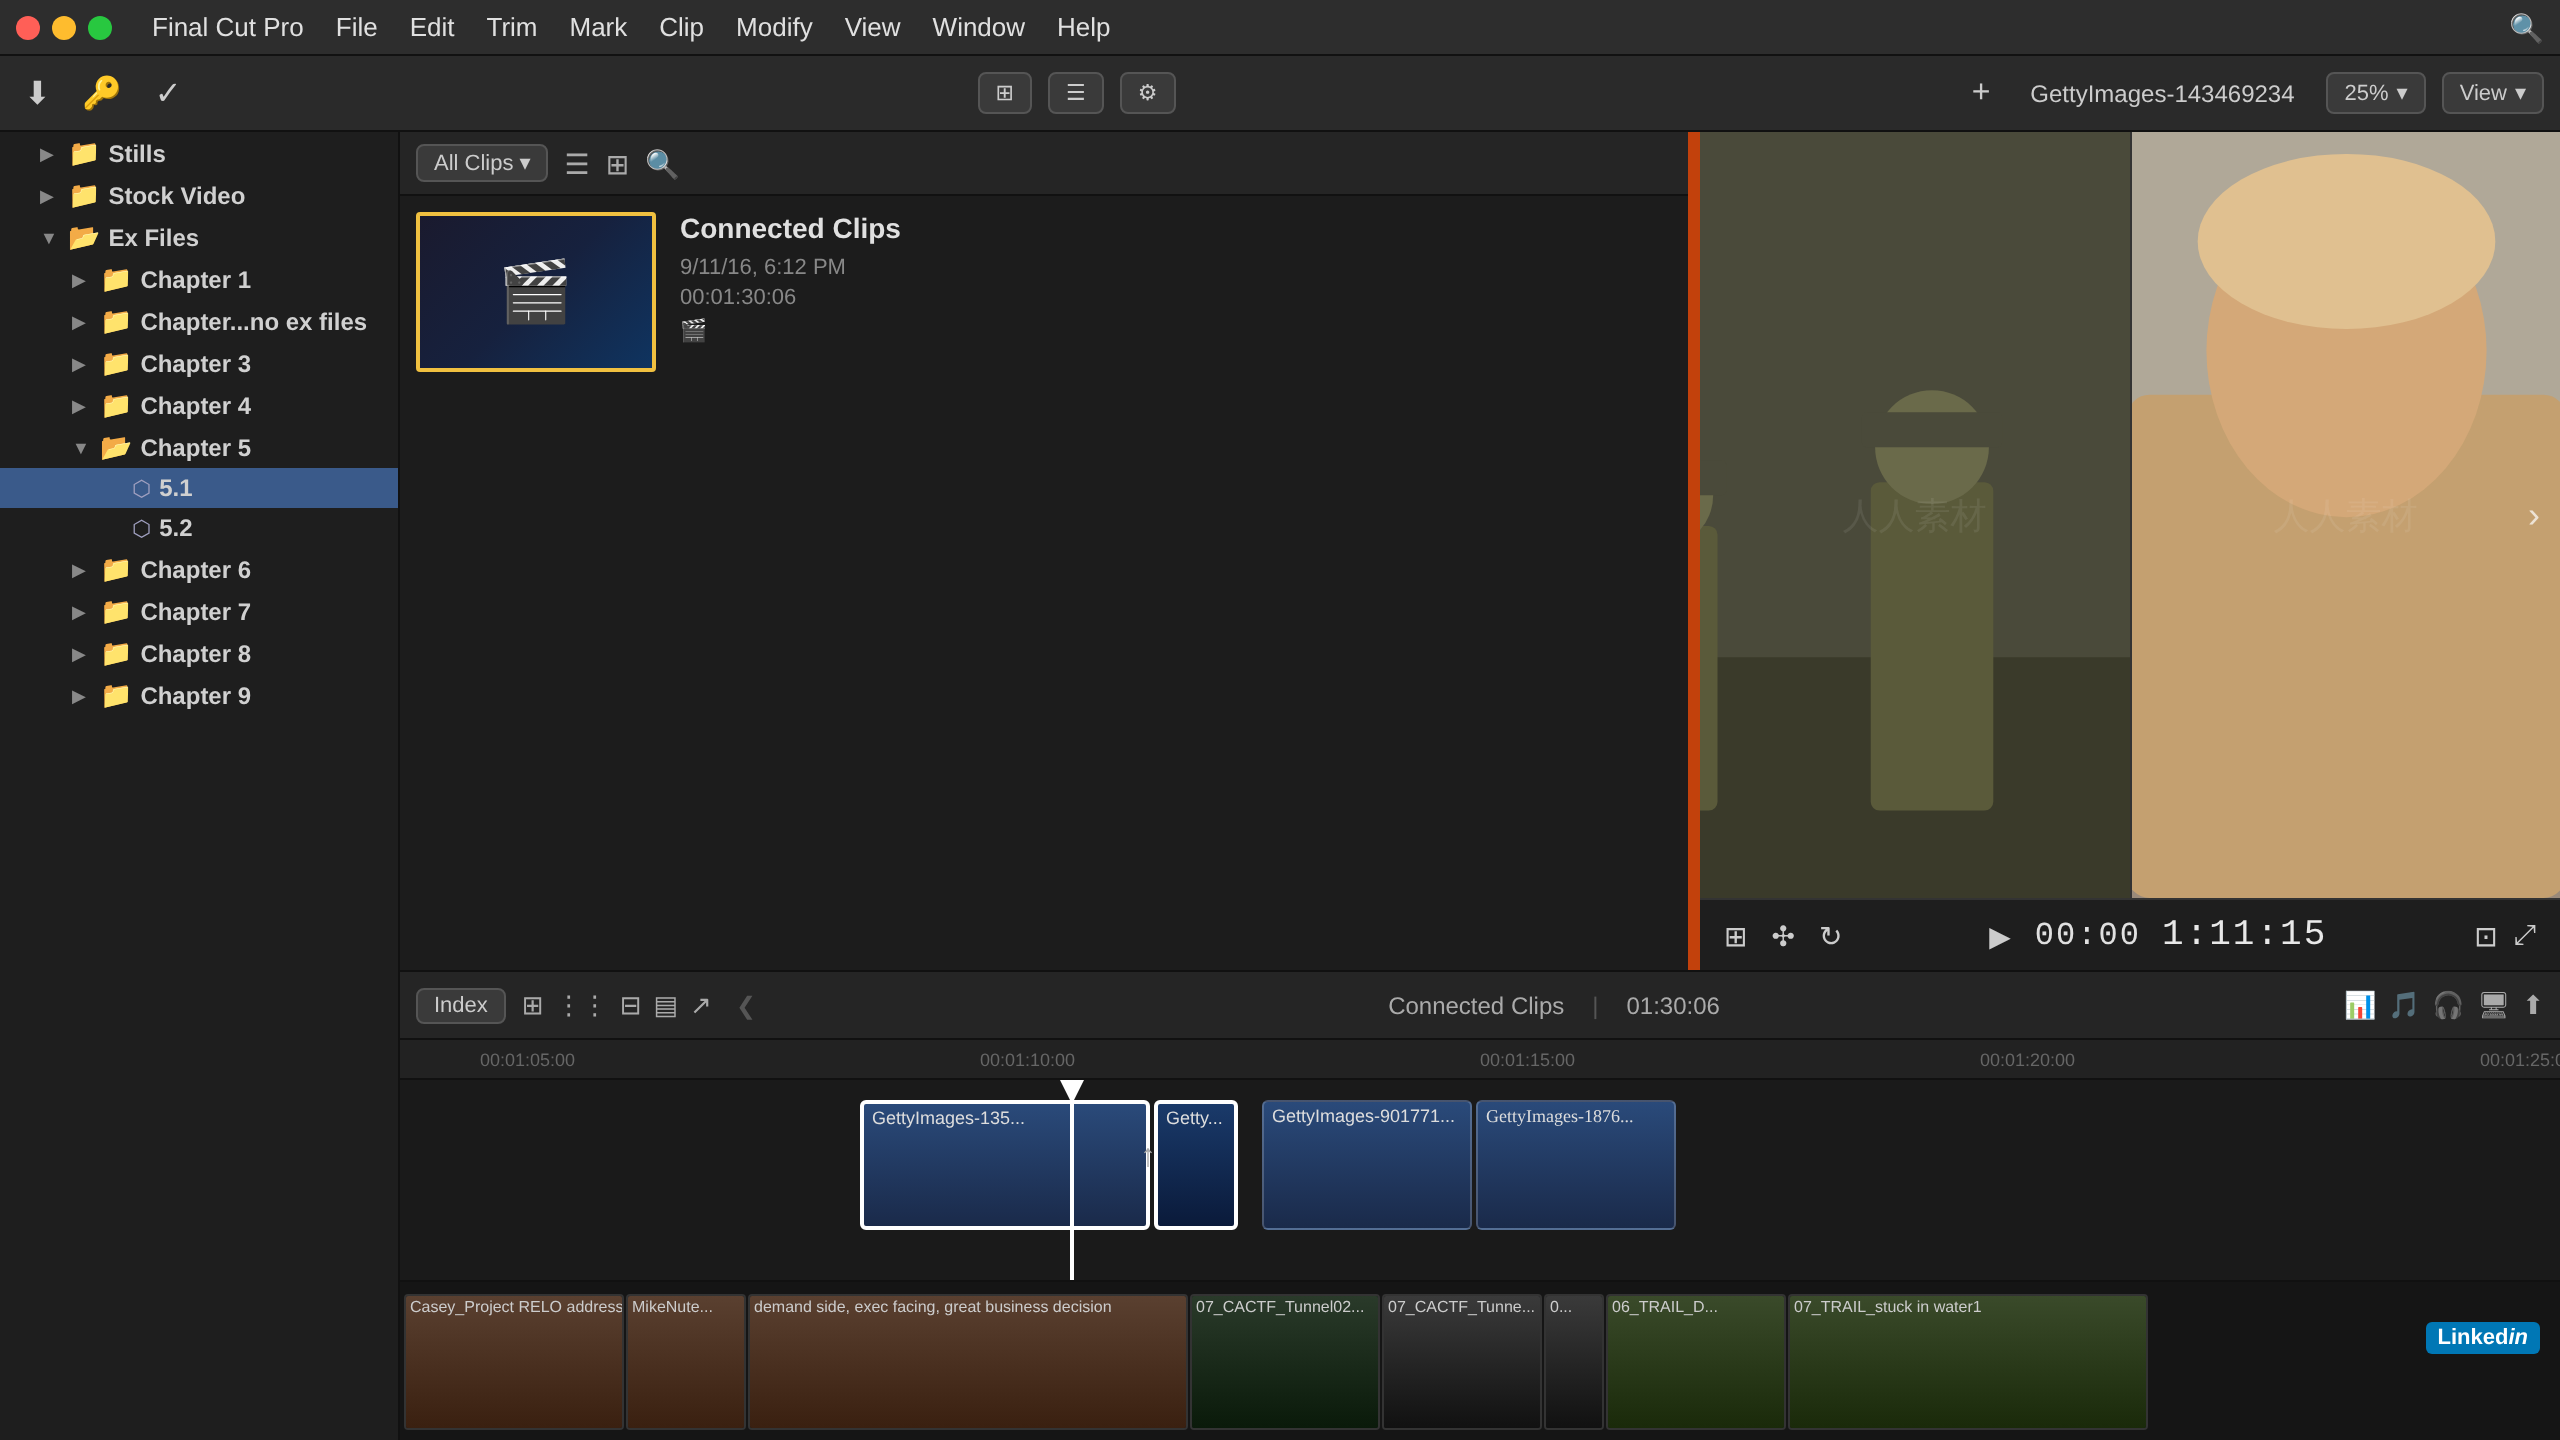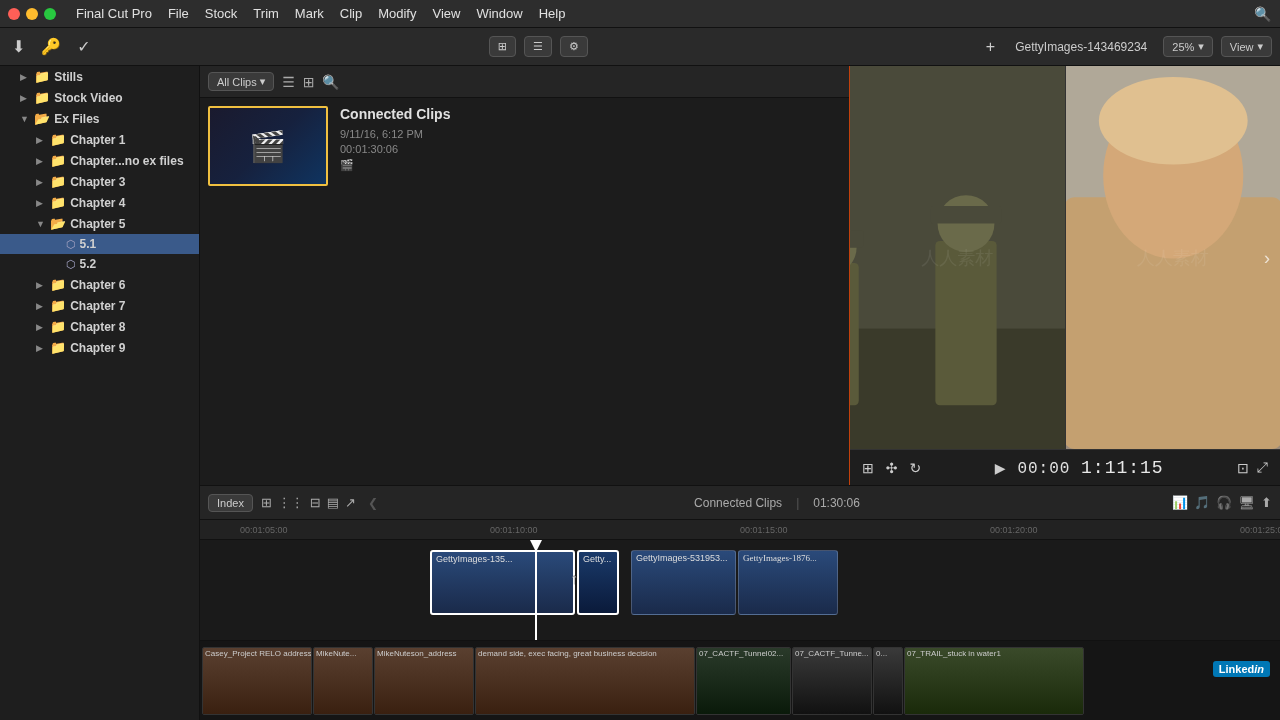--- a/index.html
+++ b/index.html
@@ -139,21 +139,21 @@
     .upper-area {
       display: flex;
       height: 420px;
       border-bottom: 1px solid #111;
     }
 
     
     .browser-panel {
       width: 650px;
       background: #1c1c1c;
-      border-right: 1px solid #c2410c;
+      border-right: 6px solid #c2410c;
       display: flex;
       flex-direction: column;
       flex-shrink: 0;
     }
     .browser-header {
       display: flex;
       align-items: center;
       padding: 6px 8px;
       background: #252525;
       border-bottom: 1px solid #111;
@@ -479,21 +479,21 @@
 <div class="titlebar">
   <div class="traffic-lights">
     <div class="traffic-light tl-close"></div>
     <div class="traffic-light tl-min"></div>
     <div class="traffic-light tl-max"></div>
   </div>
   <span class="apple-icon"></span>
   <div class="menu-items">
     <span>Final Cut Pro</span>
     <span>File</span>
-    <span>Stock</span>
+    <span>Edit</span>
     <span>Trim</span>
     <span>Mark</span>
     <span>Clip</span>
     <span>Modify</span>
     <span>View</span>
     <span>Window</span>
     <span>Help</span>
   </div>
   <span class="search-icon-titlebar">🔍</span>
 </div>
@@ -742,60 +742,60 @@
             <div class="clip-block-inner"></div>
             <div class="clip-block-label">GettyImages-135...</div>
           </div>
           <div class="clip-block cb-blue2 cb-selected" style="width:42px;">
             <div class="clip-block-inner"></div>
             <div class="clip-block-label">Getty...</div>
           </div>
           <div style="width:8px;"></div>
           <div class="clip-block cb-blue" style="width:105px;">
             <div class="clip-block-inner"></div>
-            <div class="clip-block-label">GettyImages-531953...</div>
+            <div class="clip-block-label">GettyImages-901771...</div>
           </div>
           <div class="clip-block cb-blue" style="width:100px;font-family:Liberation Serif, serif;">
             <div class="clip-block-inner"></div>
             <div class="clip-block-label">GettyImages-1876...</div>
           </div>
         </div>
 
         <div style="position:absolute;left:370px;top:30px;font-size:16px;color:#aaa;">↑</div>
       </div>
 
       <div class="lower-clips-row">
         <div class="lower-clip lc-people" style="width:110px;">
           <div class="lower-clip-label">Casey_Project RELO addresse...</div>
           <div class="lower-clip-inner" style="background:linear-gradient(to bottom,#5a4030,#3a2010);"></div>
         </div>
         <div class="lower-clip lc-people" style="width:60px;">
           <div class="lower-clip-label">MikeNute...</div>
           <div class="lower-clip-inner" style="background:linear-gradient(to bottom,#5a4030,#3a2010);"></div>
         </div>
-        <div class="lower-clip lc-people" style="width:100px;">
-          <div class="lower-clip-label">MikeNuteson_address</div>
-          <div class="lower-clip-inner" style="background:linear-gradient(to bottom,#5a4030,#3a2010);"></div>
-        </div>
         <div class="lower-clip lc-people" style="width:220px;">
           <div class="lower-clip-label">demand side, exec facing, great business decision</div>
           <div class="lower-clip-inner" style="background:linear-gradient(to bottom,#5a4030,#3a2010);"></div>
         </div>
         <div class="lower-clip lc-military" style="width:95px;">
           <div class="lower-clip-label">07_CACTF_Tunnel02...</div>
           <div class="lower-clip-inner" style="background:linear-gradient(to bottom,#2a3a2a,#0a1a0a);"></div>
         </div>
         <div class="lower-clip lc-military" style="width:80px;">
           <div class="lower-clip-label">07_CACTF_Tunne...</div>
           <div class="lower-clip-inner" style="background:linear-gradient(to bottom,#3a3a3a,#111);"></div>
         </div>
         <div class="lower-clip" style="width:30px;">
           <div class="lower-clip-label">0...</div>
           <div class="lower-clip-inner" style="background:linear-gradient(to bottom,#3a3a3a,#111);"></div>
         </div>
+        <div class="lower-clip lc-military" style="width:90px;">
+          <div class="lower-clip-label">06_TRAIL_D...</div>
+          <div class="lower-clip-inner" style="background:linear-gradient(to bottom,#3a4a2a,#1a2a0a);"></div>
+        </div>
         <div class="lower-clip lc-military" style="width:180px;">
           <div class="lower-clip-label">07_TRAIL_stuck in water1</div>
           <div class="lower-clip-inner" style="background:linear-gradient(to bottom,#3a4a2a,#1a2a0a);"></div>
         </div>
 
         <div style="margin-left:auto;position:relative;flex-shrink:0;">
           <div class="linkedIn-badge">Linked<span style="font-style:italic;">in</span></div>
         </div>
       </div>
 

